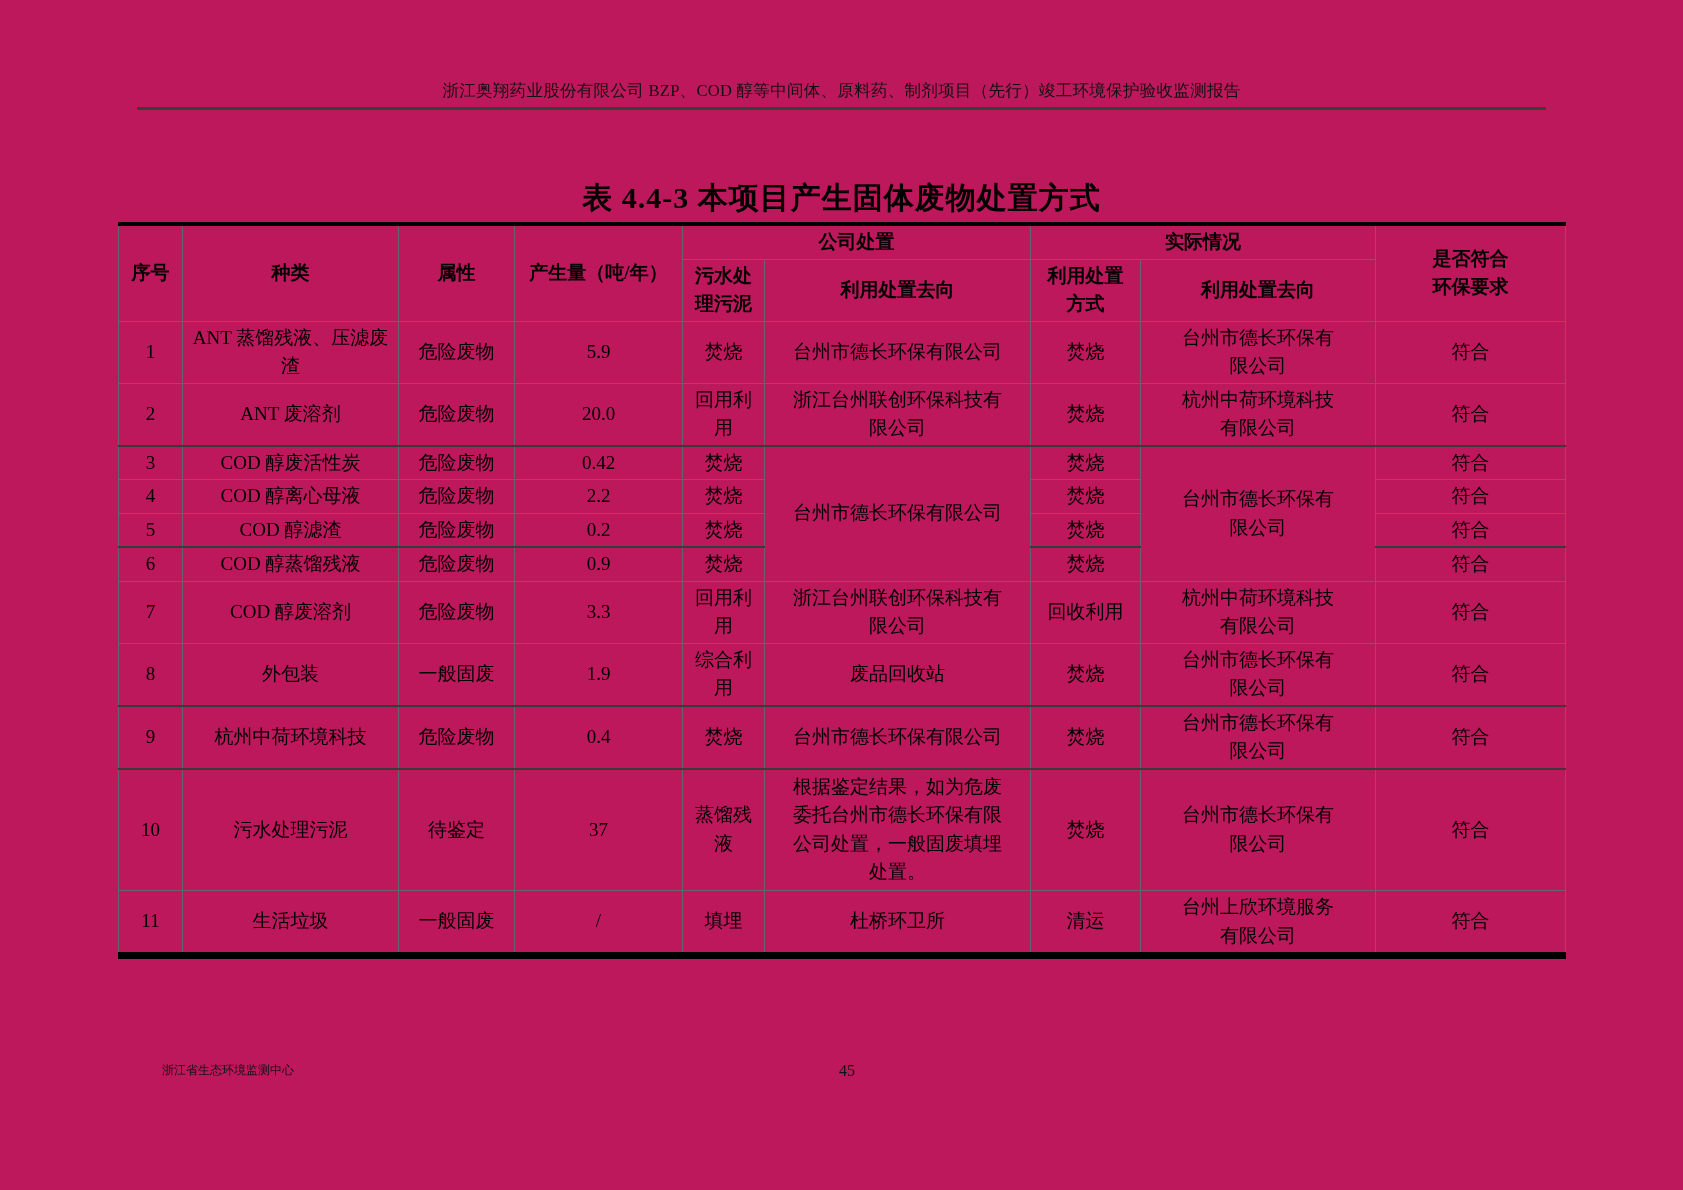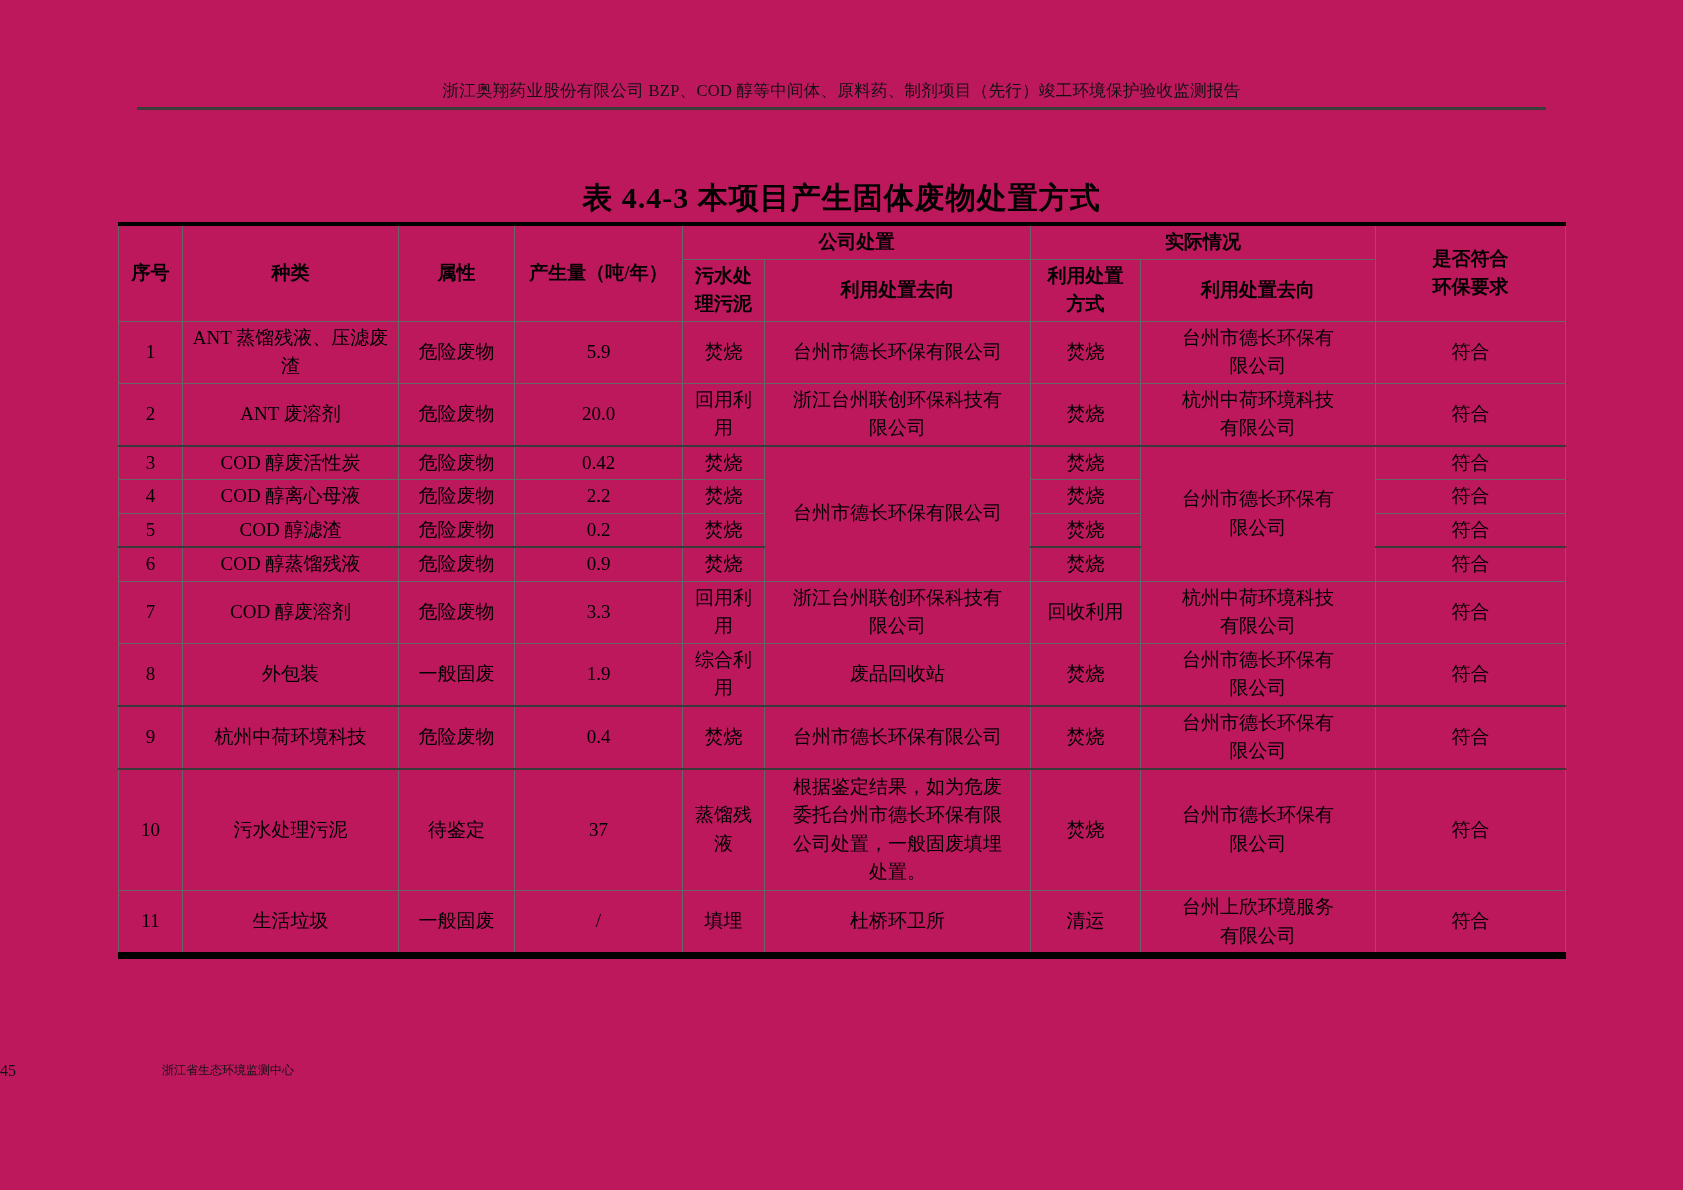--- a/index.html
+++ b/index.html
@@ -20,21 +20,21 @@
     border-top:4px solid #000; border-bottom:7px solid #000; }
   table.waste th, table.waste td {
     border:1px solid #666; text-align:center; vertical-align:middle;
     font-size:19px; line-height:1.5; white-space:pre-line; padding:2px 5px;
     overflow:hidden; }
   table.waste th { font-weight:bold; }
   tr.thick-after > th, tr.thick-after > td { border-bottom:2.5px solid #3a3a3a; }
 
   .doc-footer-left { position:absolute; top:1062px; left:152px; font-size:12px; color:#111;margin-left:10px; }
   .doc-footer-page { position:absolute; top:1062px; left:0; width:1683px;
-    text-align:left; font-size:16px; color:#111; }
+    text-align:center; font-size:16px; color:#111;padding-left:11px; }
 </style>
 </head>
 <body>
 
 <div class="page">
 
   <div class="doc-header">浙江奥翔药业股份有限公司 BZP、COD 醇等中间体、原料药、制剂项目（先行）竣工环境保护验收监测报告</div>
   <div class="doc-header-rule"></div>
 
   <div class="table-title">表 4.4-3  本项目产生固体废物处置方式</div>

